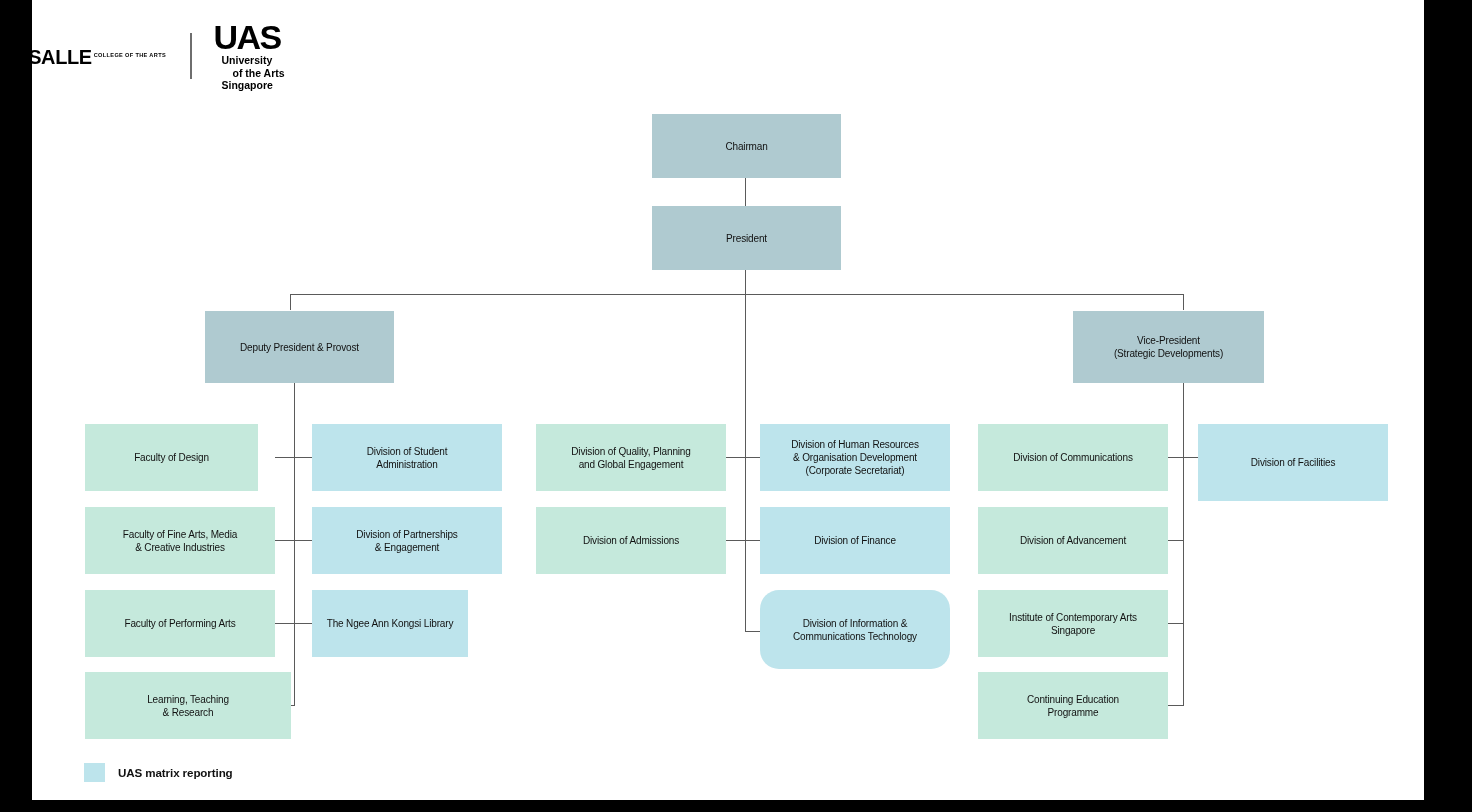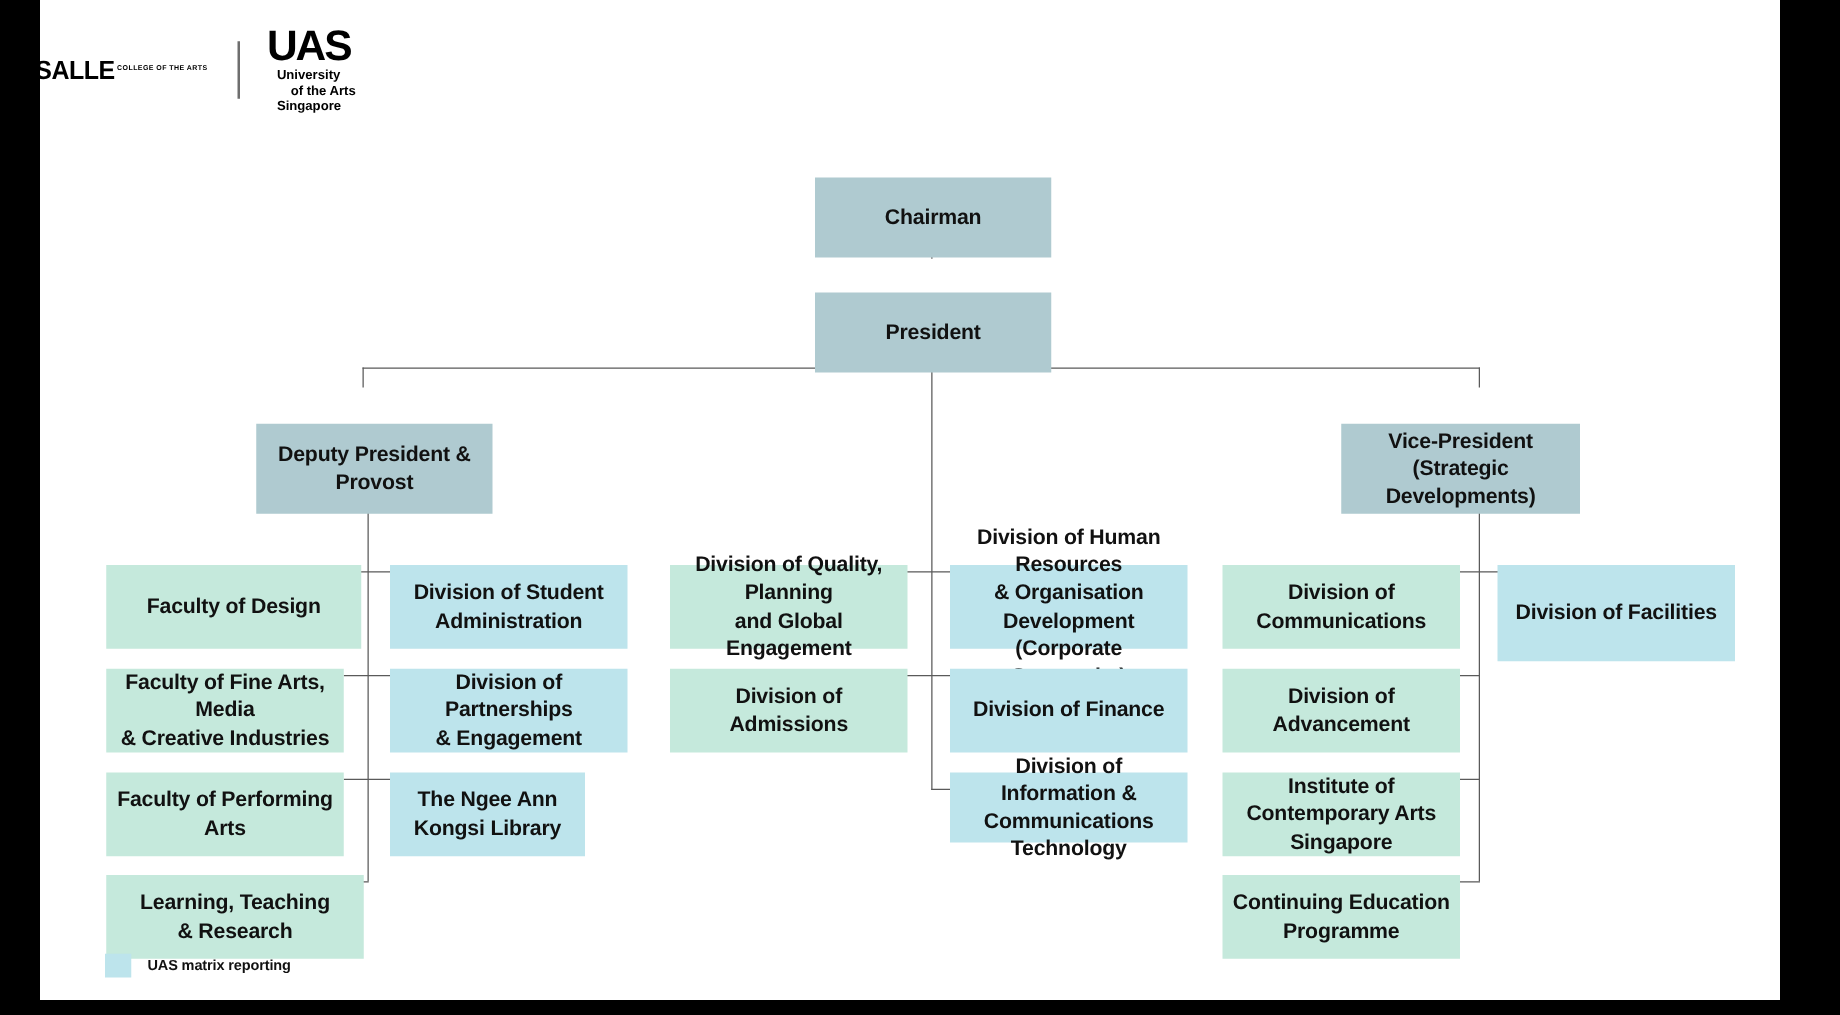--- a/index.html
+++ b/index.html
@@ -96,26 +96,25 @@
 
   
   .node {
     position: absolute;
     display: flex;
     align-items: center;
     justify-content: center;
     text-align: center;
     box-sizing: border-box;
     padding: 4px 8px;
-    font-size: 17px;
-    font-weight: 700;
+    font-size: 10px;
+    font-weight: 400;
     color: #111111;
     line-height: 1.30;
     letter-spacing: -0.15px;
-    margin-top: 28px;
   }
   .node-exec   { background: #afcad0; }
   .node-mint   { background: #c5e9dc; }
   .node-blue   { background: #bde4ec; }
 
   .line {
     position: absolute;
     background: #5a5a5a;
   }
   .line.v { width: 1.4px; }
@@ -212,21 +211,21 @@
       <span>Deputy President &amp; Provost</span>
     </div>
 
     <div class="node node-exec" style="left:1041px; top:311px; width:191px; height:72px;">
       <div>
         <div>Vice-President</div>
         <div>(Strategic Developments)</div>
       </div>
     </div>
 
-    <div class="node node-mint" style="left:53px; top:424px; width:204px; height:67px;">
+    <div class="node node-mint" style="left:53px; top:424px; width:173px; height:67px;">
       <span>Faculty of Design</span>
     </div>
 
     <div class="node node-mint" style="left:53px; top:507px; width:190px; height:67px;">
       <div>
         <div>Faculty of Fine Arts, Media</div>
         <div>&amp; Creative Industries</div>
       </div>
     </div>
 
@@ -275,21 +274,21 @@
         <div>Division of Human Resources</div>
         <div>&amp; Organisation Development</div>
         <div>(Corporate Secretariat)</div>
       </div>
     </div>
 
     <div class="node node-blue" style="left:728px; top:507px; width:190px; height:67px;">
       <span>Division of Finance</span>
     </div>
 
-    <div class="node node-blue" style="left:728px; top:590px; width:190px; height:56px;">
+    <div class="node node-blue" style="left:728px; top:590px; width:190px; height:79px;border-radius:19px;">
       <div>
         <div>Division of Information &amp;</div>
         <div>Communications Technology</div>
       </div>
     </div>
 
     <div class="node node-mint" style="left:946px; top:424px; width:190px; height:67px;">
       <span>Division of Communications</span>
     </div>
 

